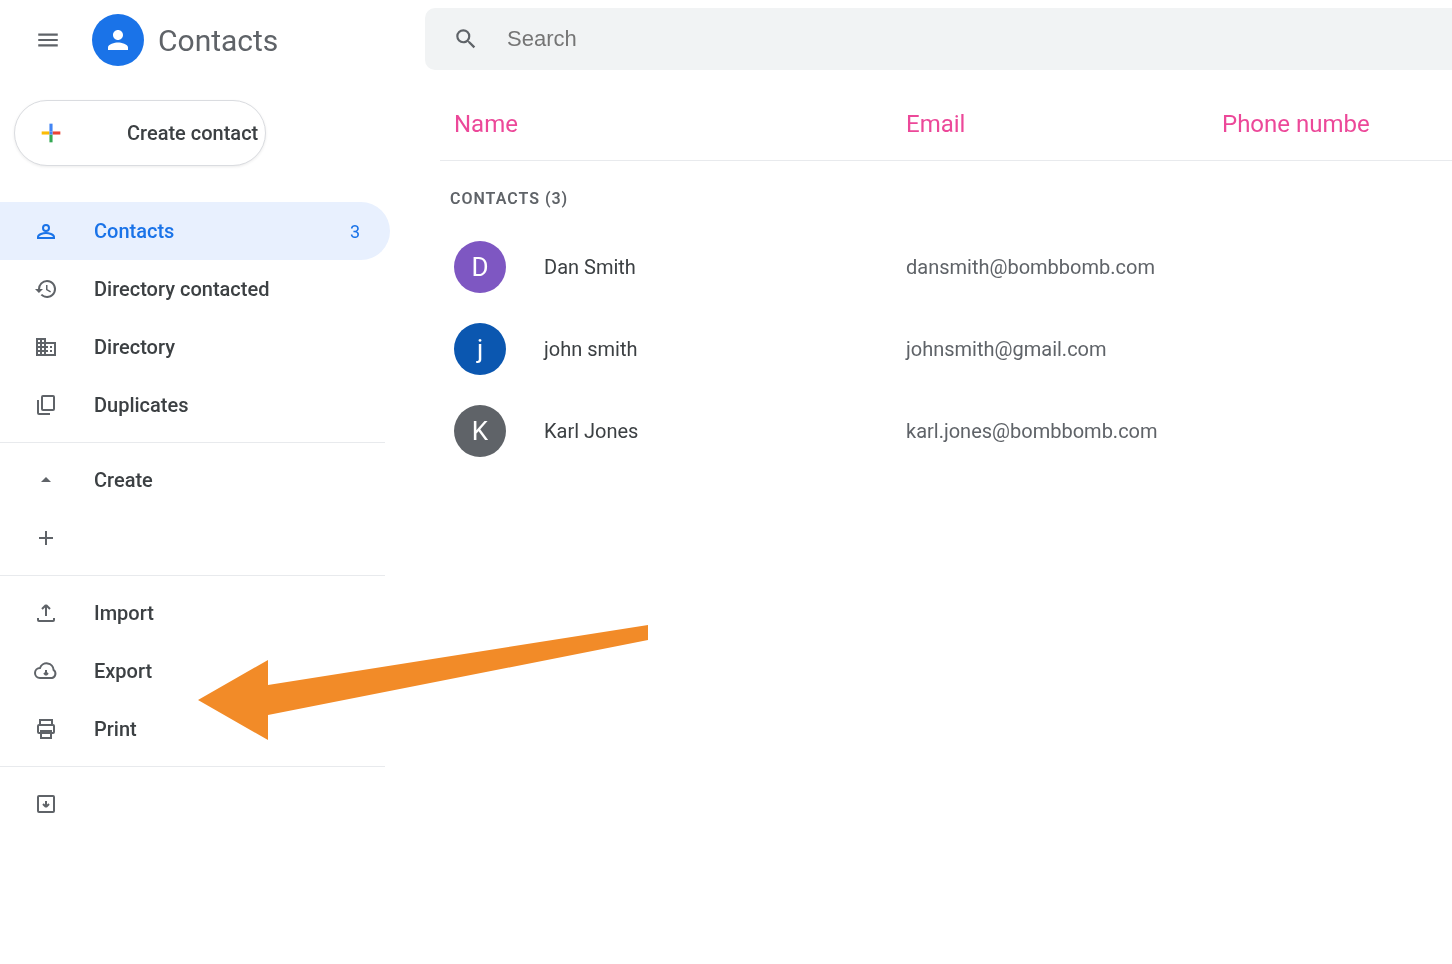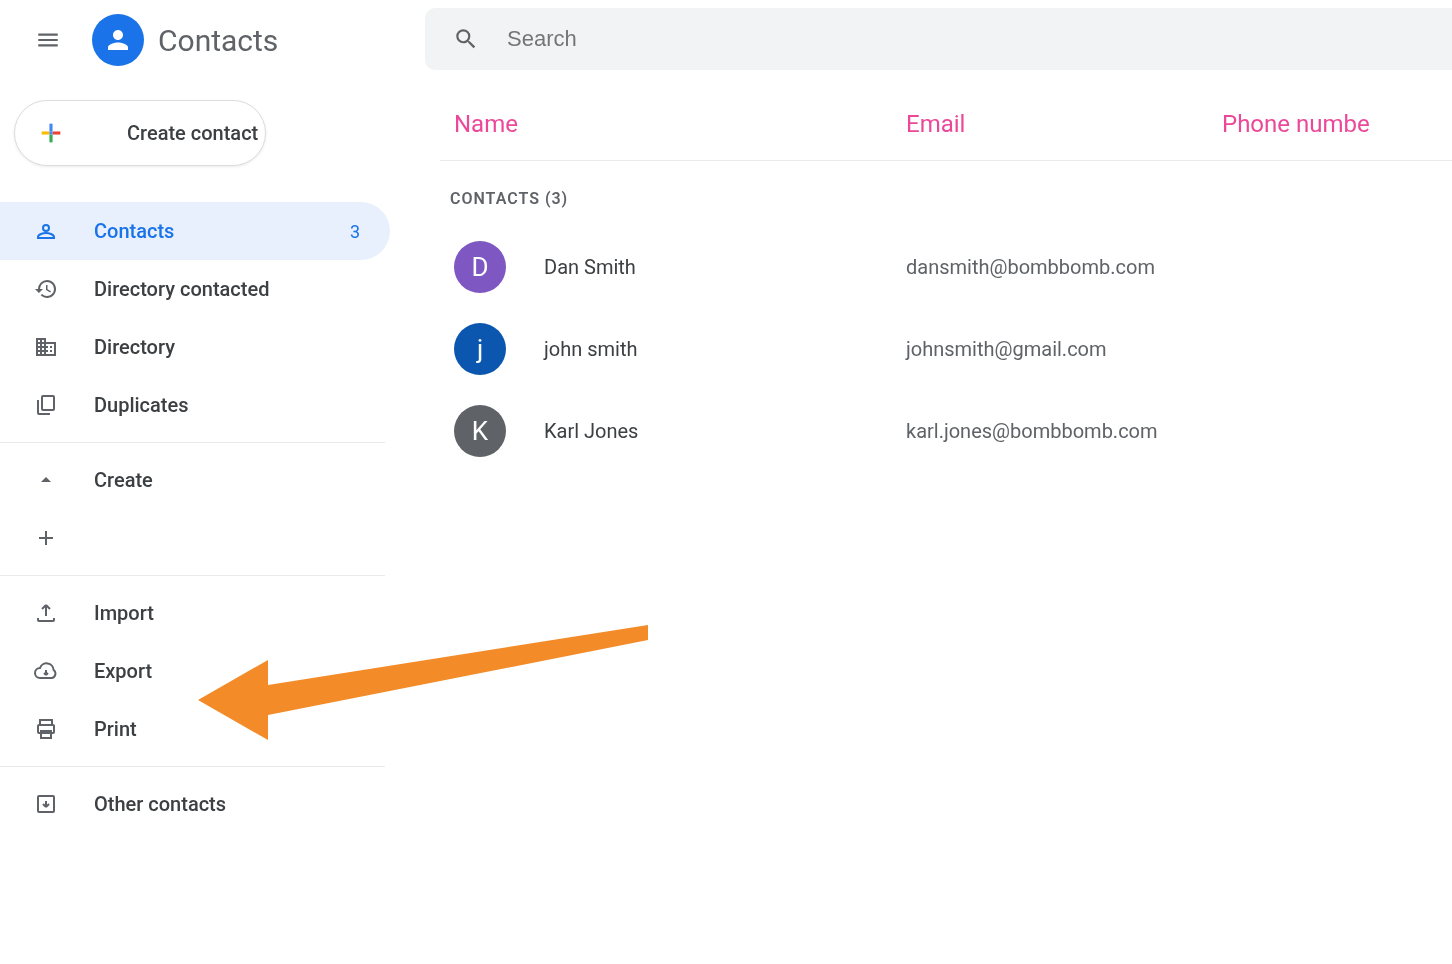--- a/index.html
+++ b/index.html
@@ -288,21 +288,20 @@
 
   <div class="divider"></div>
 
   <div class="nav-item">
     <span class="nav-icon">
       <svg width="24" height="24" viewBox="0 0 24 24" fill="none" stroke="#5f6368" stroke-width="2">
           <rect x="4" y="4" width="16" height="16" rx="1"></rect>
           <path d="M12 9v6m0 0l-3-3m3 3l3-3"></path>
         </svg>
     </span>
-    <span class="nav-label">Other contacts</span>
   </div>
 </div>
 
 <div class="main">
   <div class="col-headers">
     <div class="col-name">Name</div>
     <div class="col-email">Email</div>
     <div class="col-phone">Phone numbe</div>
   </div>
   <div class="section-label">CONTACTS (3)</div>

